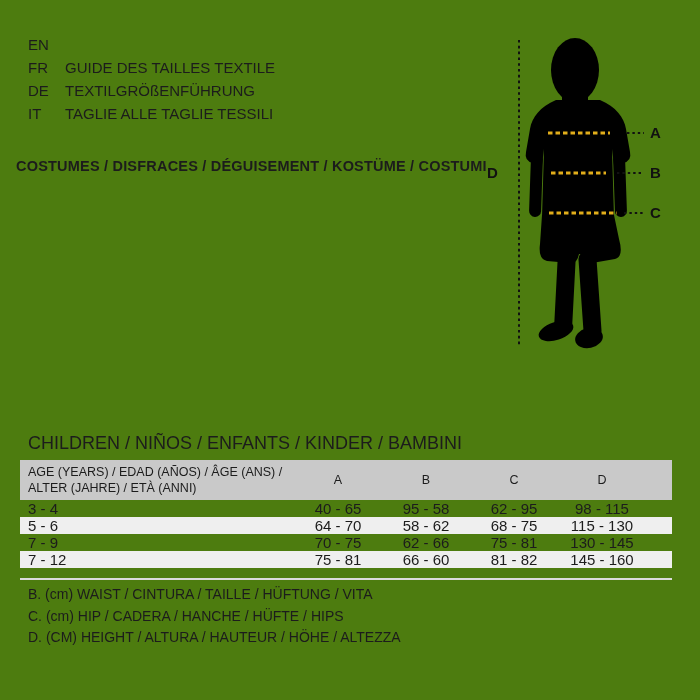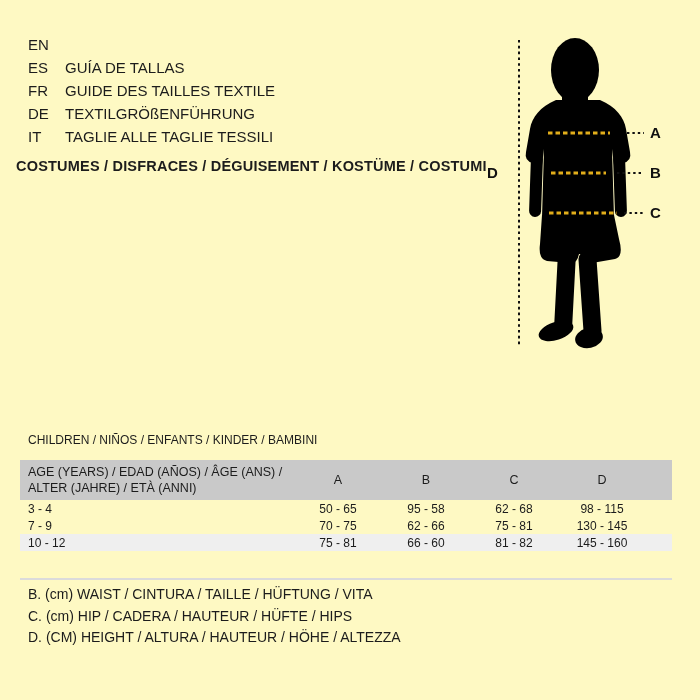--- a/index.html
+++ b/index.html
@@ -1,65 +1,61 @@
 <!DOCTYPE html>
 <html><head>
 <meta charset="utf-8">
 <style>
   html,body{margin:0;padding:0;}
   body{
     width:700px;height:700px;background:#ffffff;
     font-family:"Liberation Sans", sans-serif;color:#1c1c1c;
     -webkit-font-smoothing:antialiased;
   }
-  .canvas{position:relative;width:700px;height:700px;background:#fef9c3;overflow:hidden;}
+  .canvas{position:relative;width:700px;height:700px;background:#4d7c0f;overflow:hidden;}
 
   
   .lang-list{position:absolute;left:28px;top:33px;font-size:15px;line-height:23px;}
   .lang-row{display:flex;}
   .lang-code{width:37px;flex:0 0 37px;}
 
   
   .category-title{position:absolute;left:16px;top:158px;font-size:14.5px;font-weight:bold;letter-spacing:0.2px;white-space:nowrap;}
 
   
   .figure{position:absolute;left:480px;top:25px;width:220px;height:340px;}
   .figure text{font-family:"Liberation Sans", sans-serif;font-weight:bold;font-size:15px;fill:#111;}
 
   
-  .section-title{position:absolute;left:28px;top:433px;font-size:12px;white-space:nowrap;}
+  .section-title{position:absolute;left:28px;top:433px;font-size:18px;white-space:nowrap;}
 
   
   .size-table{position:absolute;left:20px;top:460px;width:652px;border-collapse:collapse;table-layout:fixed;}
   .size-table th{
     background:#c9c9c9;font-weight:normal;font-size:12.5px;
     text-align:center;vertical-align:middle;height:40px;padding:0;color:#1c1c1c;
   }
   .size-table th.age-th{text-align:left;padding-left:8px;line-height:16px;margin-top:36px;}
   .size-table th.age-th span{display:block;}
-  .size-table td{height:17px;padding:0;text-align:center;font-size:12px;vertical-align:middle;}
+  .size-table td{height:17px;padding:0;text-align:center;font-size:15px;vertical-align:middle;}
   .size-table td.age-td{text-align:left;padding-left:8px;}
   .size-table tbody tr.alt{background:#efefef;}
   .table-bottom-line{position:absolute;left:20px;top:578px;width:652px;height:2px;background:#dbdbdb;}
 
   
   .legend{position:absolute;left:28px;top:584px;font-size:14px;line-height:21.5px;white-space:nowrap;}
 </style>
 </head>
 <body>
 
 <div class="canvas">
 
   <div class="lang-list">
     <div class="lang-row">
       <span class="lang-code">EN</span>
-    </div>
-    <div class="lang-row">
-      <span class="lang-code">ES</span>
-      <span class="lang-label">GUÍA DE TALLAS</span>
     </div>
     <div class="lang-row">
       <span class="lang-code">FR</span>
       <span class="lang-label">GUIDE DES TAILLES TEXTILE</span>
     </div>
     <div class="lang-row">
       <span class="lang-code">DE</span>
       <span class="lang-label">TEXTILGRÖßENFÜHRUNG</span>
     </div>
     <div class="lang-row">
@@ -138,45 +134,53 @@
         <th>A</th>
         <th>B</th>
         <th>C</th>
         <th>D</th>
         <th></th>
       </tr>
     </thead>
     <tbody>
       <tr>
         <td class="age-td">3 - 4</td>
-        <td>50 - 65</td>
+        <td>40 - 65</td>
         <td>95 - 58</td>
-        <td>62 - 68</td>
+        <td>62 - 95</td>
         <td>98 - 115</td>
+        <td></td>
+      </tr>
+      <tr class="alt">
+        <td class="age-td">5 - 6</td>
+        <td>64 - 70</td>
+        <td>58 - 62</td>
+        <td>68 - 75</td>
+        <td>115 - 130</td>
         <td></td>
       </tr>
       <tr>
         <td class="age-td">7 - 9</td>
         <td>70 - 75</td>
         <td>62 - 66</td>
         <td>75 - 81</td>
         <td>130 - 145</td>
         <td></td>
       </tr>
       <tr class="alt">
-        <td class="age-td">10 - 12</td>
+        <td class="age-td">7 - 12</td>
         <td>75 - 81</td>
         <td>66 - 60</td>
         <td>81 - 82</td>
         <td>145 - 160</td>
         <td></td>
       </tr>
     </tbody>
   </table>
   <div class="table-bottom-line"></div>
 
   <div class="legend">
     <div>B. (cm) WAIST / CINTURA / TAILLE / HÜFTUNG / VITA</div>
-    <div>C. (cm) HIP / CADERA / HAUTEUR / HÜFTE / HIPS</div>
+    <div>C. (cm) HIP / CADERA / HANCHE / HÜFTE / HIPS</div>
     <div>D. (CM) HEIGHT / ALTURA / HAUTEUR / HÖHE / ALTEZZA</div>
   </div>
 
 </div>
 
 </body></html>

